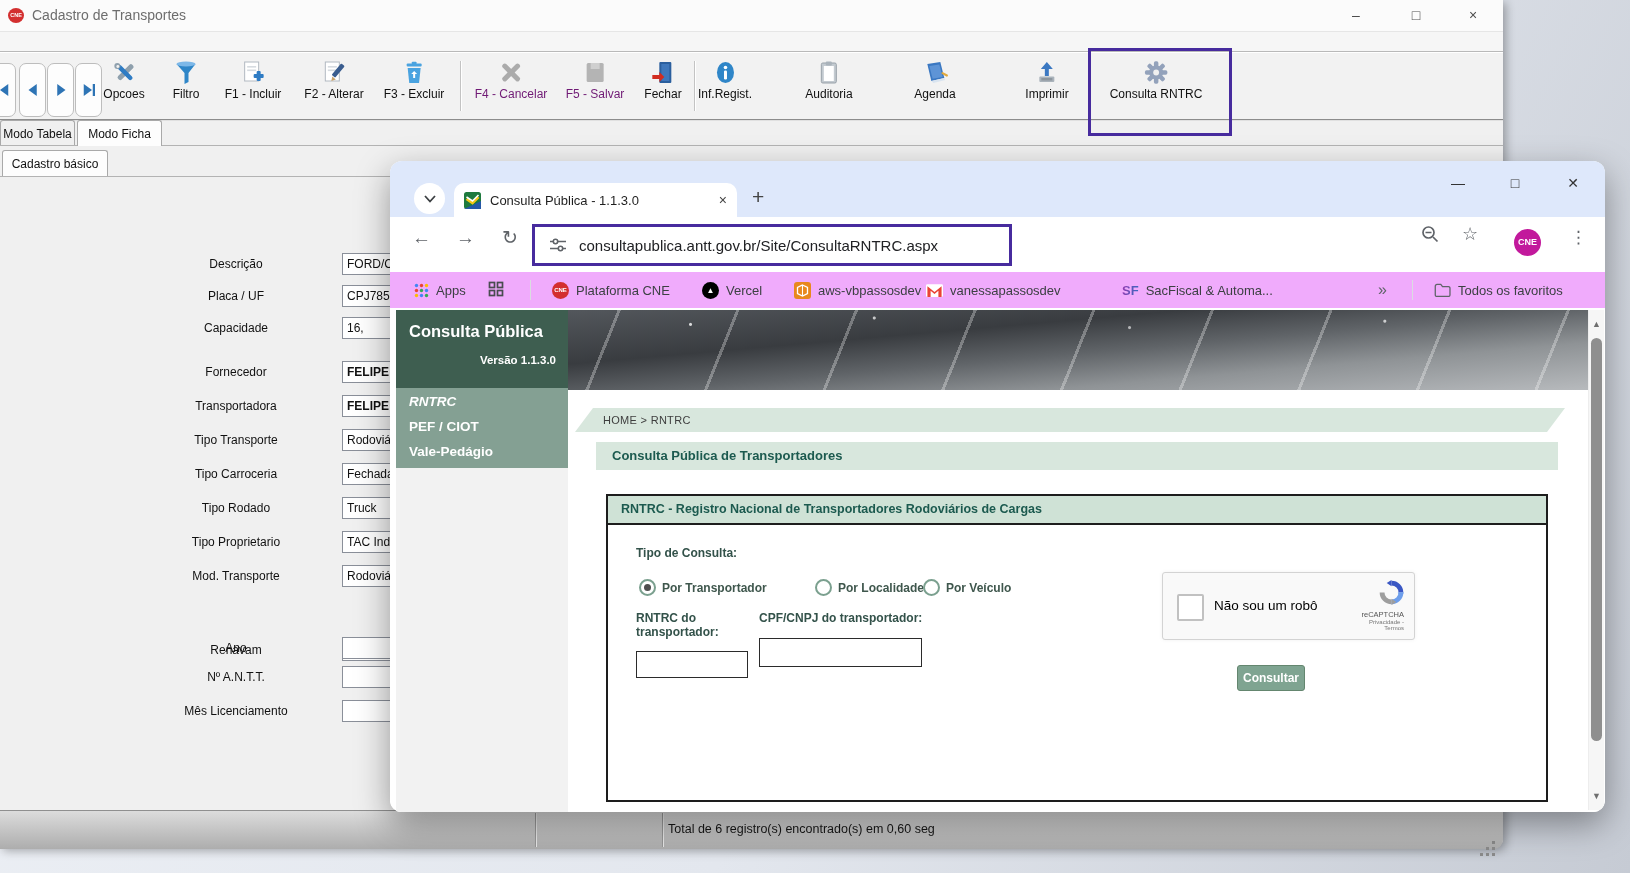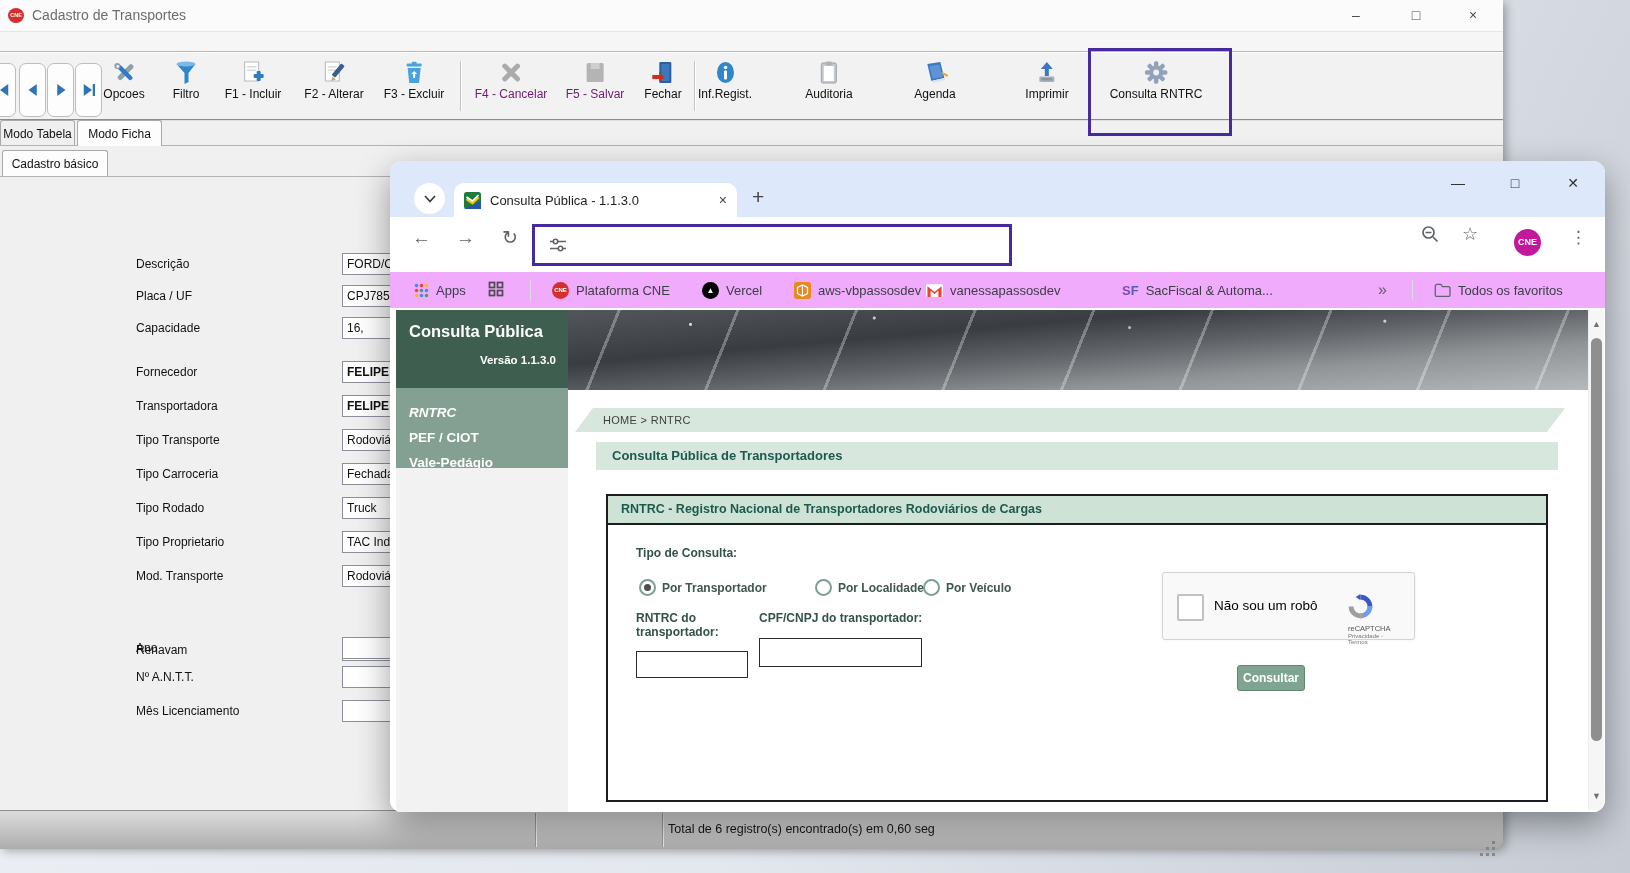--- a/index.html
+++ b/index.html
@@ -23,21 +23,21 @@
   .tbb .ic{display:block;margin:2px auto 1px auto;height:27px}
   .tbb .lbl{font-size:12px;color:#111}
   .tbb.dis .lbl{color:#701a75}
   .tbsep{position:absolute;top:8px;height:50px;border-left:1px solid #c3c3c3;border-right:1px solid #fff}
   .hlbox{position:absolute;border:3px solid var(--accent_purple,#472b9e);z-index:3}
   .tab1{position:absolute;top:120px;height:26px;background:#f0f0f0;border:1px solid #a9a9a9;border-bottom:none;
        border-radius:3px 3px 0 0;font-size:12px;color:#111;text-align:center;line-height:26px;box-sizing:border-box}
   .tab1.active{background:#fdfdfd;z-index:2}
   .tabline{position:absolute;left:0;right:0;border-bottom:1px solid #b3b3b3}
   .formrow{position:absolute;left:136px;height:24px;display:flex;align-items:center}
-  .flabel{width:200px;text-align:left;font-size:12px;color:#111;padding-right:6px}
+  .flabel{width:200px;text-align:center;font-size:12px;color:#111;padding-right:6px}
   .finput{width:210px;height:22px;background:#fff;border:1px solid #8a8f99;font-size:12px;color:#111;
        line-height:20px;padding:0 4px;box-sizing:border-box;overflow:hidden;white-space:nowrap}
   .finput.bold{font-weight:bold}
   .statusbar{position:absolute;left:0;top:810px;right:0;height:38px;
        background:linear-gradient(#dcdcdc,#adadad);border-top:1px solid #8f8f8f;border-radius:0 0 9px 0}
   .sbdiv{position:absolute;top:2px;height:34px;border-left:1px solid #979797;border-right:1px solid #e8e8e8}
   .sbtext{position:absolute;left:668px;top:0;line-height:37px;font-size:12.5px;color:#161616}
   .grip{position:absolute;right:8px;bottom:5px;width:3px;height:3px;background:#8a8a8a;
        box-shadow:-6px 6px 0 #8a8a8a,0 6px 0 #8a8a8a,-12px 12px 0 #8a8a8a,-6px 12px 0 #8a8a8a,0 12px 0 #8a8a8a}
   
@@ -59,21 +59,21 @@
   .bkbar{position:absolute;left:0;top:111px;right:0;height:36px;background:#f0abfc;border-bottom:6px solid #14b8a6}
   .bki{position:absolute;top:0;height:36px;display:flex;align-items:center;font-size:13px;color:#3c4043;white-space:nowrap}
   .bki .ictxt{margin-right:7px;display:flex;align-items:center}
   .bksep{position:absolute;top:8px;height:20px;border-left:1px solid #dadce0}
   .badge{width:17px;height:17px;border-radius:50%;color:#fff;font-size:6px;font-weight:bold;text-align:center;line-height:17px}
   .content{position:absolute;left:0;top:147px;right:0;bottom:0;background:#fff}
   
   .sb-head{position:absolute;left:6px;top:2px;width:172px;height:78px;background:var(--green_dark,#3e5e50)}
   .sb-title{padding:12px 0 0 13px;color:#fff;font-weight:bold;font-size:16.5px}
   .sb-ver{margin-top:13px;text-align:right;padding-right:12px;color:#fff;font-weight:bold;font-size:11.5px}
-  .sb-menu{position:absolute;left:6px;top:80px;width:172px;height:80px;background:var(--green_mid,#84a093);padding-top:12px;box-sizing:border-box}
+  .sb-menu{position:absolute;left:6px;top:80px;width:172px;height:80px;background:var(--green_mid,#84a093);padding-top:1px;box-sizing:border-box}
   .sb-item{padding-left:13px;line-height:25px;color:#fff;font-weight:bold;font-size:13.5px}
   .sb-item.active{font-style:italic}
   .sb-rest{position:absolute;left:6px;top:160px;width:172px;bottom:0;background:#f2f2f2}
   .banner{position:absolute;left:178px;top:2px;width:1021px;height:80px;
      background:
       radial-gradient(circle at 12% 18%, rgba(255,255,255,.8) 0 1px, transparent 2px),
       radial-gradient(circle at 30% 10%, rgba(255,255,255,.7) 0 1px, transparent 2px),
       radial-gradient(circle at 55% 22%, rgba(255,255,255,.6) 0 1px, transparent 2px),
       radial-gradient(circle at 80% 14%, rgba(255,255,255,.7) 0 1px, transparent 2px),
       repeating-linear-gradient(112deg, transparent 0 46px, rgba(255,255,255,.30) 46px 49px, transparent 49px 110px),
@@ -88,21 +88,21 @@
      color:var(--green_text,#1c5a4f);font-weight:bold;font-size:12.5px;line-height:26px;padding-left:13px}
   .glabel{position:absolute;font-weight:bold;font-size:12px;color:#33524a}
   .radio{position:absolute;width:13px;height:13px;border:2px solid #7ba08f;border-radius:50%;background:#fff}
   .radio.sel::after{content:"";position:absolute;left:3px;top:3px;width:7px;height:7px;border-radius:50%;background:#4e4e4e}
   .rlabel{position:absolute;font-weight:bold;font-size:12px;color:#3f574d}
   .ginput{position:absolute;border:1px solid #2b2b2b;background:#fff;box-sizing:border-box}
   .captcha{position:absolute;left:772px;top:264px;width:251px;height:66px;background:#f9f9f9;border:1px solid #d3d3d3;
      border-radius:3px;box-shadow:0 0 4px rgba(0,0,0,.06)}
   .cb{position:absolute;left:14px;top:21px;width:23px;height:23px;background:#fff;border:2px solid #c1c1c1;border-radius:2px}
   .cap-lbl{position:absolute;left:51px;top:25px;font-size:13.5px;color:#000}
-  .cap-logo{position:absolute;right:10px;top:21px;width:56px;text-align:left}
+  .cap-logo{position:absolute;right:10px;top:7px;width:56px;text-align:right}
   .cap-brand{font-size:7.5px;color:#555;margin-top:1px}
   .cap-links{font-size:6px;color:#777}
   .consultar{position:absolute;left:847px;top:357px;width:68px;height:26px;background:var(--button_green,#7fa491);
      border:1px solid #64866f;border-radius:3px;color:#fff;font-weight:bold;font-size:12px;text-align:center;line-height:24px;box-sizing:border-box}
   .vscroll{position:absolute;right:1px;top:2px;width:15px;bottom:2px;background:#f6f6f6;border-left:1px solid #ededed}
   .vthumb{position:absolute;left:2px;top:28px;width:11px;height:403px;background:#8f8f8f;border-radius:6px}
   .varrow{position:absolute;left:0;width:15px;height:16px;text-align:center;color:#6f6f6f;font-size:9px;line-height:16px}
 </style>
 </head>
 <body>
@@ -362,20 +362,21 @@
     <span style="margin:0 12px 0 14px;display:flex">
       <svg width="18" height="18" viewBox="0 0 18 18">
           <g stroke="#5f6368" stroke-width="1.6" fill="#fff">
             <line x1="1" y1="5.5" x2="17" y2="5.5"></line>
             <line x1="1" y1="12.5" x2="17" y2="12.5"></line>
             <circle cx="6.5" cy="5.5" r="2.2"></circle>
             <circle cx="11.5" cy="12.5" r="2.2"></circle>
           </g>
         </svg>
     </span>
+    <span class="urltext">consultapublica.antt.gov.br/Site/ConsultaRNTRC.aspx</span>
   </div>
   <div class="navic" style="left:1030px;top:63px">
     <svg width="20" height="20" viewBox="0 0 20 20">
         <circle cx="8.5" cy="8.5" r="5.5" fill="none" stroke="#5f6368" stroke-width="1.7"></circle>
         <line x1="5.5" y1="8.5" x2="11.5" y2="8.5" stroke="#5f6368" stroke-width="1.7"></line>
         <line x1="13" y1="13" x2="17.5" y2="17.5" stroke="#5f6368" stroke-width="1.7"></line>
       </svg>
   </div>
   <div class="navic" style="left:1072px;top:62px;font-size:18px">☆</div>
   <div style="position:absolute;left:1124px;top:68px;width:27px;height:27px;border-radius:50%;background:var(--avatar_magenta,#c2199c);color:#fff;font-weight:bold;font-size:9px;text-align:center;line-height:27px">CNE</div>

